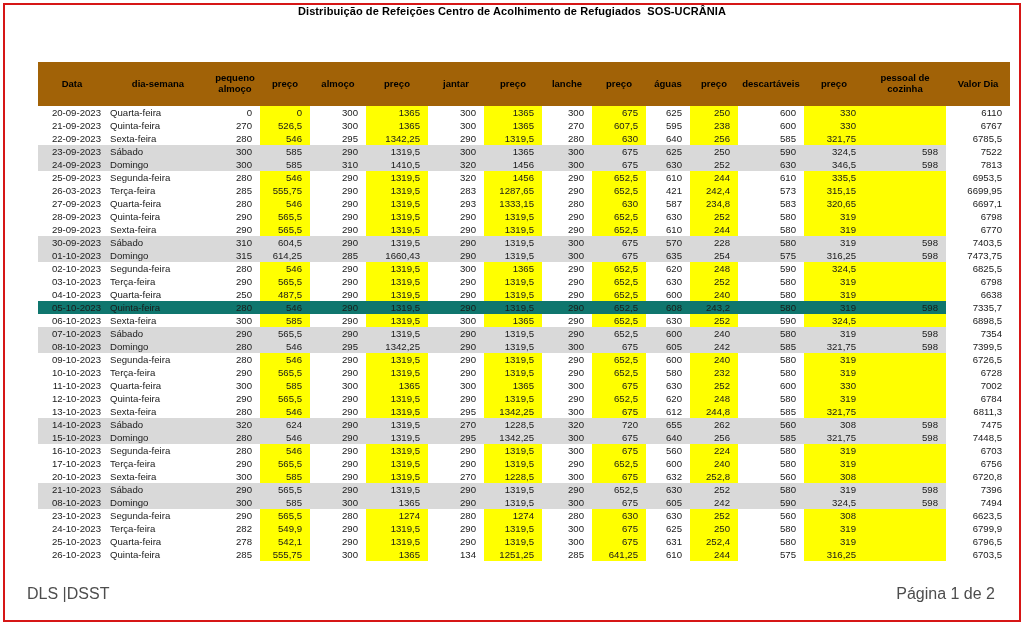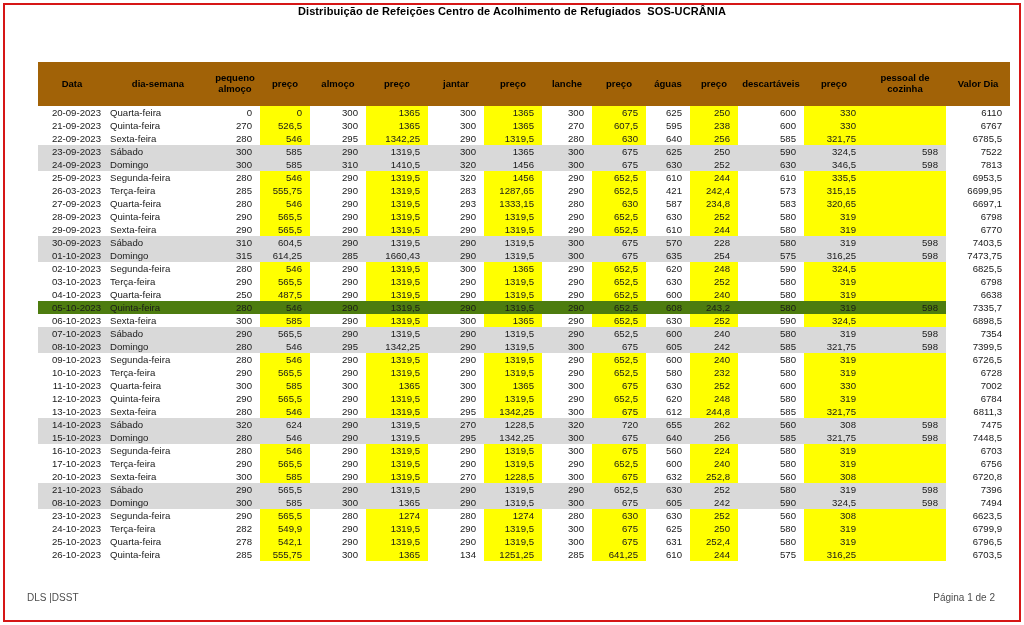--- a/index.html
+++ b/index.html
@@ -21,24 +21,24 @@
     height:44px;text-align:center;vertical-align:middle;line-height:1.15;padding:0 1px;
   }
   tbody td{
     font-size:9.6px;height:13px;line-height:13px;
     padding:0 8px 0 2px;text-align:right;white-space:nowrap;overflow:hidden;color:#1a1a1a;
   }
   td.c0{padding-right:5px;}
   td.c1{text-align:left;padding-left:4px;margin-top:28px;}
   .hl{background:#ffff00;}
   .bg-weekend{background:#d9d9d9;}
-  .bg-holiday{background:#4d7c0f;}
+  .bg-holiday{background:#0f766e;}
   .footer{
     position:absolute;left:22px;right:24px;bottom:17px;
-    display:flex;justify-content:space-between;font-size:10px;color:#4d4d4d;
+    display:flex;justify-content:space-between;font-size:16px;color:#4d4d4d;
   }
 </style>
 </head>
 <body>
 
 <div class="frame">
   <div class="title">Distribuição de Refeições Centro de Acolhimento de Refugiados  SOS-UCRÂNIA</div>
 
   <table>
     <colgroup>

